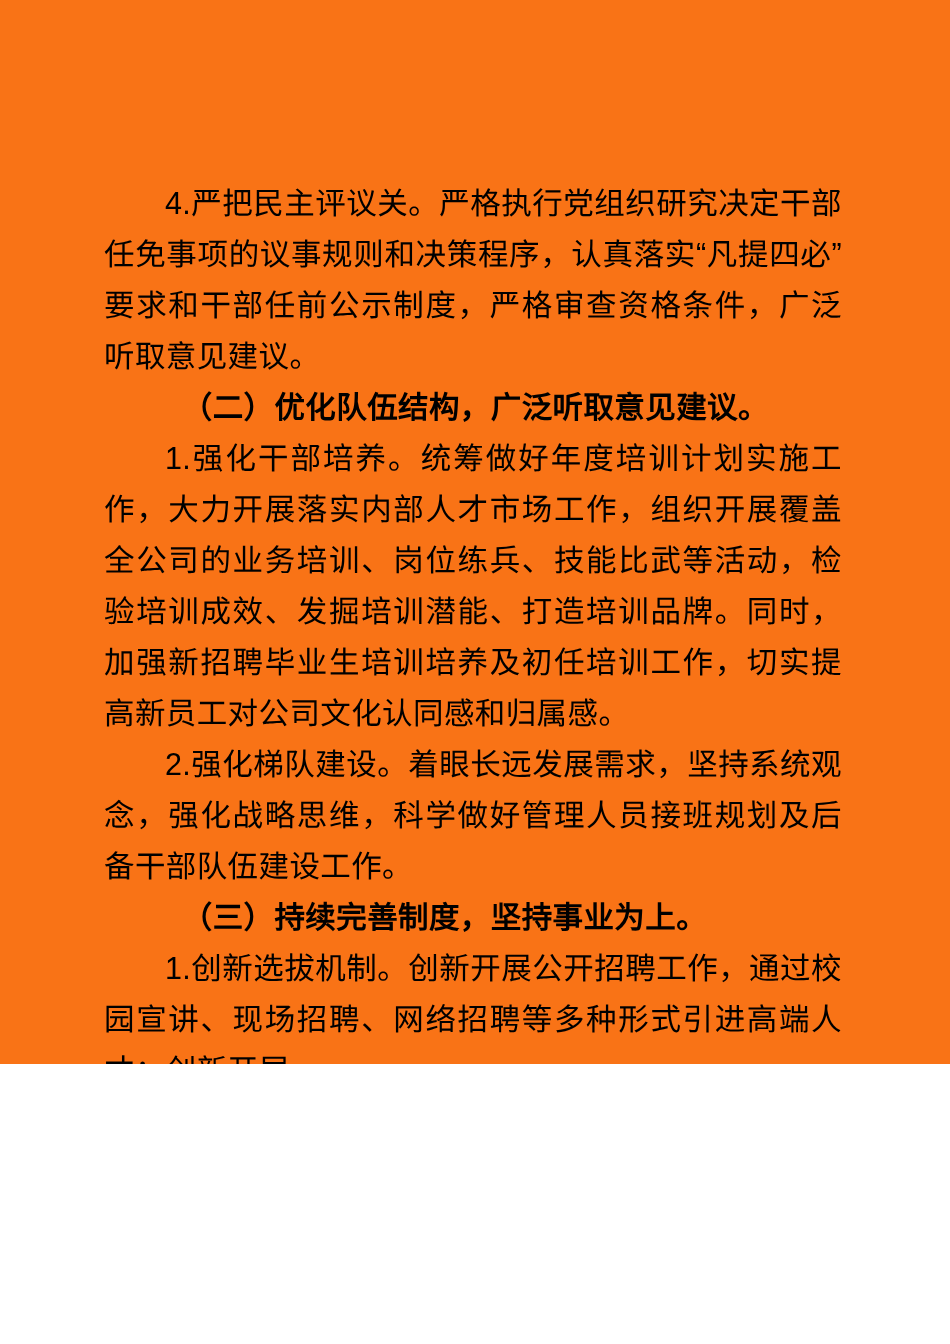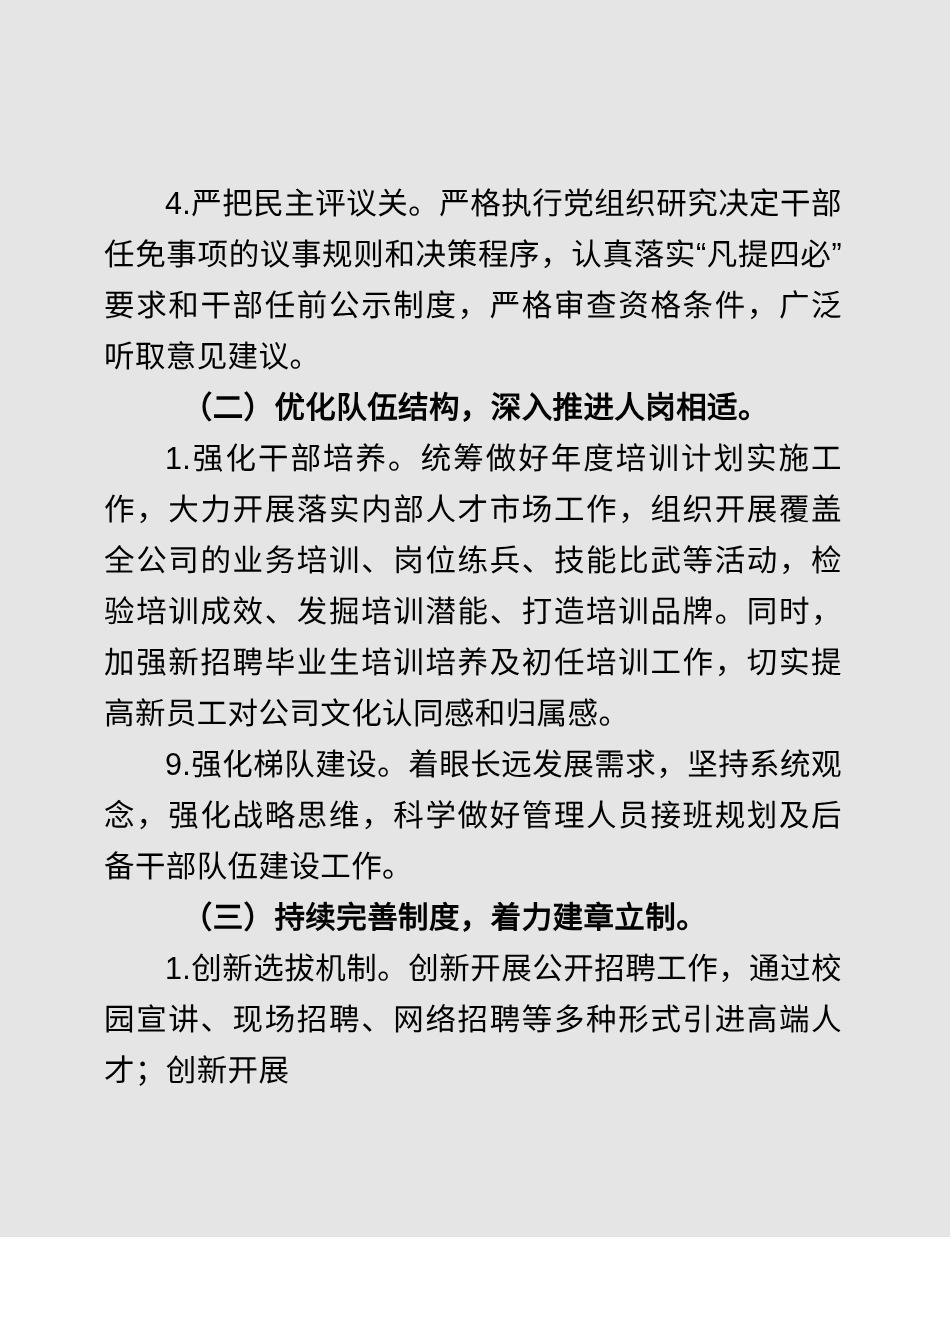--- a/index.html
+++ b/index.html
@@ -9,23 +9,23 @@
     background: #ffffff;
   }
   body {
     font-family: "Liberation Sans", "DejaVu Sans", sans-serif;
     color: #000000;
     -webkit-font-smoothing: antialiased;
   }
   .page {
     position: relative;
     width: 950px;
-    height: 1237px;
+    height: 1064px;
     margin: 0 auto;
-    background: #e5e5e5;
+    background: #f97316;
     overflow: hidden;
     box-sizing: border-box;
   }
   .content {
     position: absolute;
     left: 104px;
     top: 178px;
     width: 738px;
   }
   
@@ -53,25 +53,25 @@
   }
 </style>
 </head>
 <body>
 
 <div class="page">
   <div class="content">
 
     <p class="para">4.严把民主评议关。严格执行党组织研究决定干部任免事项的议事规则和决策程序，认真落实“凡提四必”要求和干部任前公示制度，严格审查资格条件，广泛听取意见建议。</p>
 
-    <p class="heading">（二）优化队伍结构，深入推进人岗相适。</p>
+    <p class="heading">（二）优化队伍结构，广泛听取意见建议。</p>
 
 
     <p class="para">1.强化干部培养。统筹做好年度培训计划实施工作，大力开展落实内部人才市场工作，组织开展覆盖全公司的业务培训、岗位练兵、技能比武等活动，检验培训成效、发掘培训潜能、打造培训品牌。同时，加强新招聘毕业生培训培养及初任培训工作，切实提高新员工对公司文化认同感和归属感。</p>
 
-    <p class="para">9.强化梯队建设。着眼长远发展需求，坚持系统观念，强化战略思维，科学做好管理人员接班规划及后备干部队伍建设工作。</p>
+    <p class="para">2.强化梯队建设。着眼长远发展需求，坚持系统观念，强化战略思维，科学做好管理人员接班规划及后备干部队伍建设工作。</p>
 
-    <p class="heading">（三）持续完善制度，着力建章立制。</p>
+    <p class="heading">（三）持续完善制度，坚持事业为上。</p>
 
     <p class="para">1.创新选拔机制。创新开展公开招聘工作，通过校园宣讲、现场招聘、网络招聘等多种形式引进高端人才；创新开展</p>
 
   </div>
 </div>
 
 </body></html>

